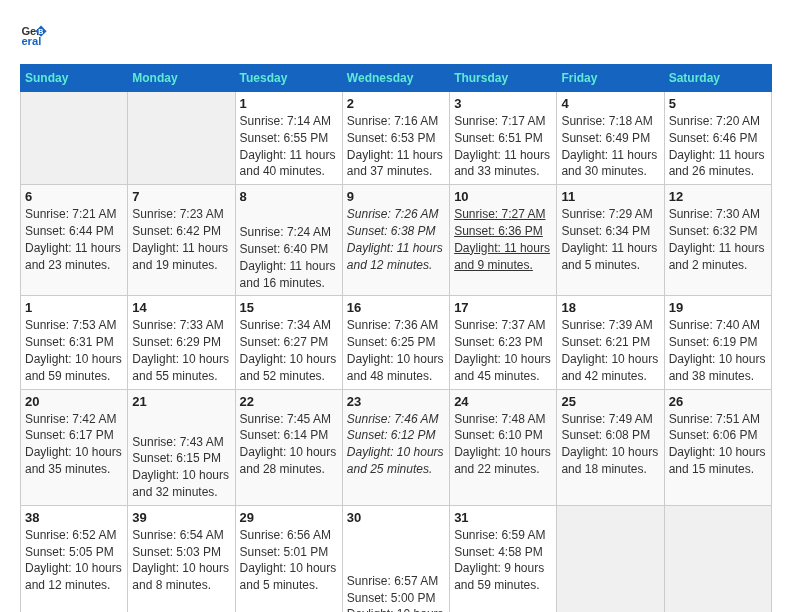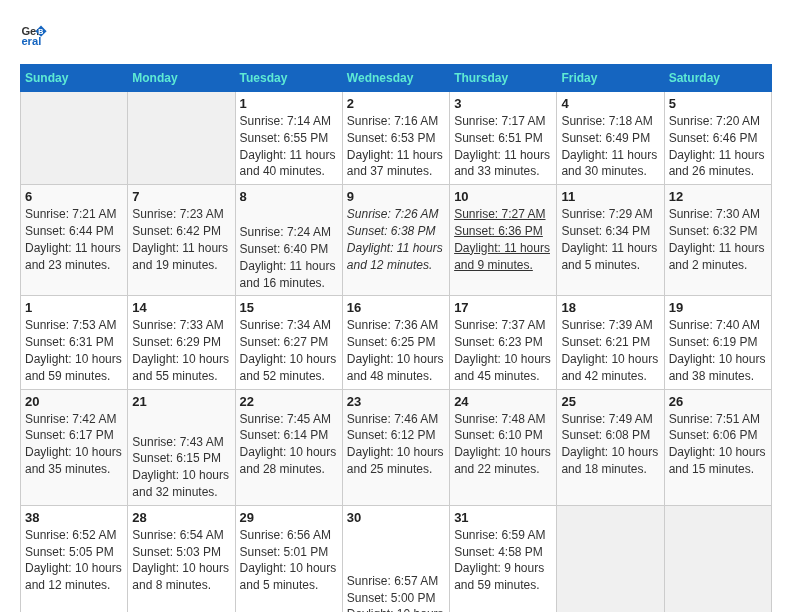--- a/index.html
+++ b/index.html
@@ -274,21 +274,21 @@
         </td>
         <td>
           <span class="day-num">22</span>
           <div class="day-info" style="white-space: pre-line;">Sunrise: 7:45 AM
 Sunset: 6:14 PM
 Daylight: 10 hours
 and 28 minutes.</div>
         </td>
         <td>
           <span class="day-num">23</span>
-          <div class="day-info" style="white-space: pre-line;">Sunrise: 7:46 AM
+          <div class="day-info" style="white-space: pre-line; font-style: italic;">Sunrise: 7:46 AM
 Sunset: 6:12 PM
 Daylight: 10 hours
 and 25 minutes.</div>
         </td>
         <td>
           <span class="day-num">24</span>
           <div class="day-info" style="white-space: pre-line;">Sunrise: 7:48 AM
 Sunset: 6:10 PM
 Daylight: 10 hours
 and 22 minutes.</div>
@@ -310,21 +310,21 @@
       </tr>
       <tr>
         <td>
           <span class="day-num">38</span>
           <div class="day-info" style="white-space: pre-line;">Sunrise: 6:52 AM
 Sunset: 5:05 PM
 Daylight: 10 hours
 and 12 minutes.</div>
         </td>
         <td>
-          <span class="day-num">28</span>
+          <span class="day-num">39</span>
           <div class="day-info" style="white-space: pre-line;">Sunrise: 6:54 AM
 Sunset: 5:03 PM
 Daylight: 10 hours
 and 8 minutes.</div>
         </td>
         <td>
           <span class="day-num">29</span>
           <div class="day-info" style="white-space: pre-line;">Sunrise: 6:56 AM
 Sunset: 5:01 PM
 Daylight: 10 hours

